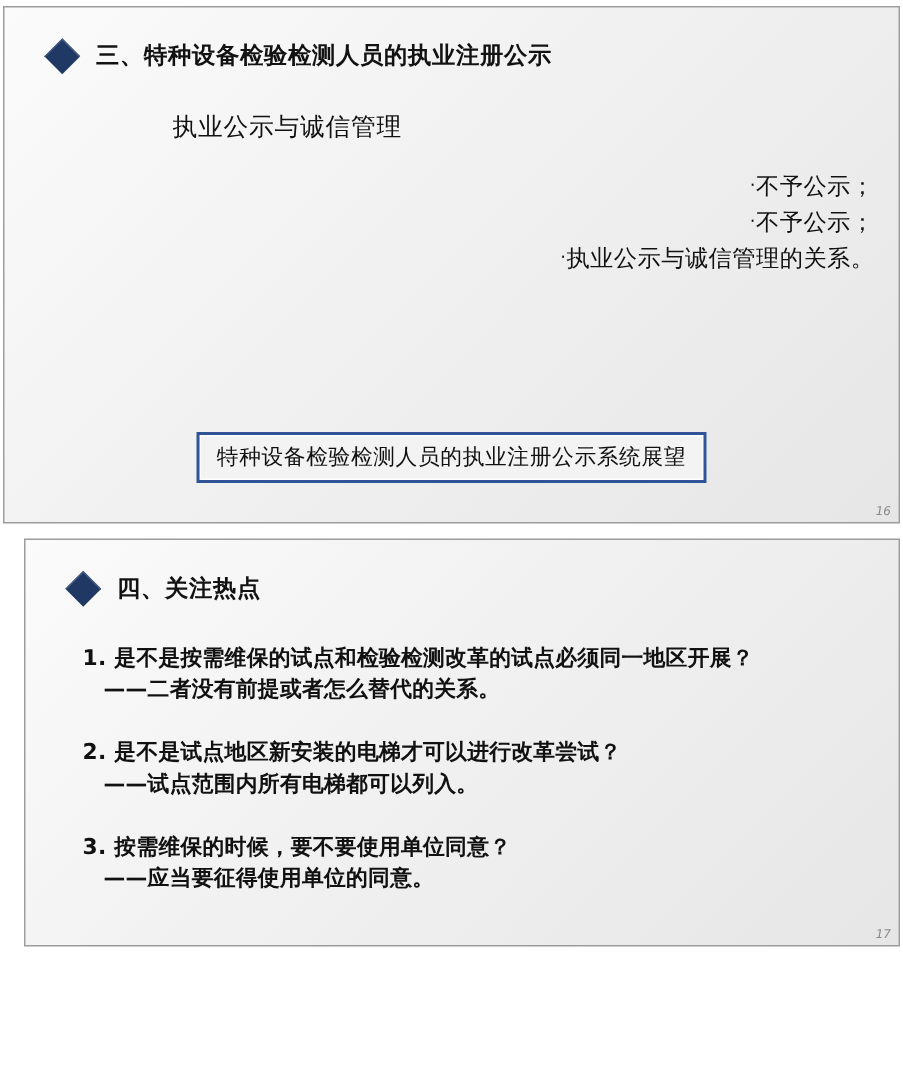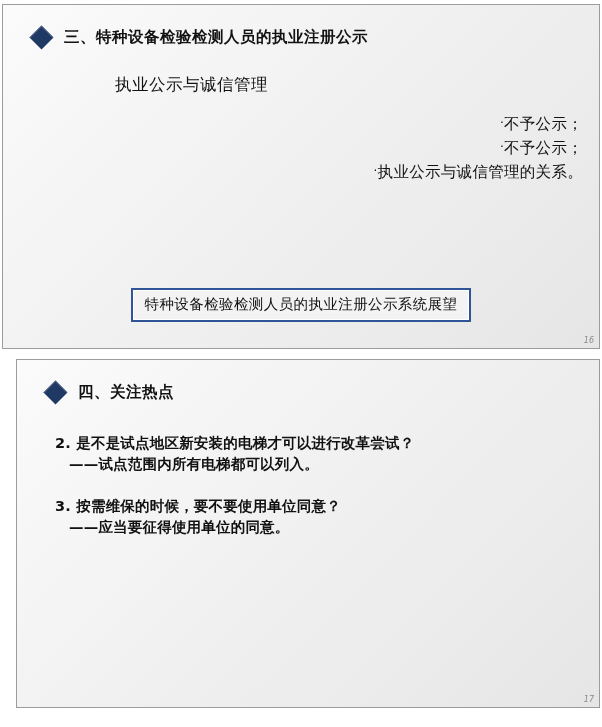--- a/index.html
+++ b/index.html
@@ -27,21 +27,21 @@
   .slide {
     position: relative;
     margin: 0 2px;
     border: 1px solid #9c9c9c;
     background:
       linear-gradient(135deg, #fbfbfb 0%, #f2f2f2 40%, #ececec 70%, #e6e6e6 100%);
     box-sizing: border-box;
     overflow: hidden;
   }
   .slide-1 { height: 345px; }
-  .slide-2 { height: 349px; margin-left: 16px; }
+  .slide-2 { height: 272px; margin-left: 16px; }
 
   
   .diamond {
     width: 17px;
     height: 17px;
     background: #1f3864;
     transform: rotate(45deg);
     flex: 0 0 auto;
     box-shadow: 1px 1px 0 #4a5f85 inset;
   }
@@ -176,20 +176,24 @@
     <div class="page-num">16</div>
   </div>
 
   <div class="slide slide-2">
     <div class="slide-head">
       <span class="diamond"></span>
       <span class="title">四、关注热点</span>
     </div>
 
     <div class="s2-body">
+      <div class="qa-block">
+        <div class="qa-q">1. 是不是按需维保的试点和检验检测改革的试点必须同一地区开展？</div>
+        <div class="qa-a">——二者没有前提或者怎么替代的关系。</div>
+      </div>
       <div class="spacer-sm"></div>
       <div class="qa-block">
         <div class="qa-q">2. 是不是试点地区新安装的电梯才可以进行改革尝试？</div>
         <div class="qa-a">——试点范围内所有电梯都可以列入。</div>
       </div>
       <div class="spacer-sm"></div>
       <div class="qa-block">
         <div class="qa-q">3. 按需维保的时候，要不要使用单位同意？</div>
         <div class="qa-a">——应当要征得使用单位的同意。</div>
       </div>

